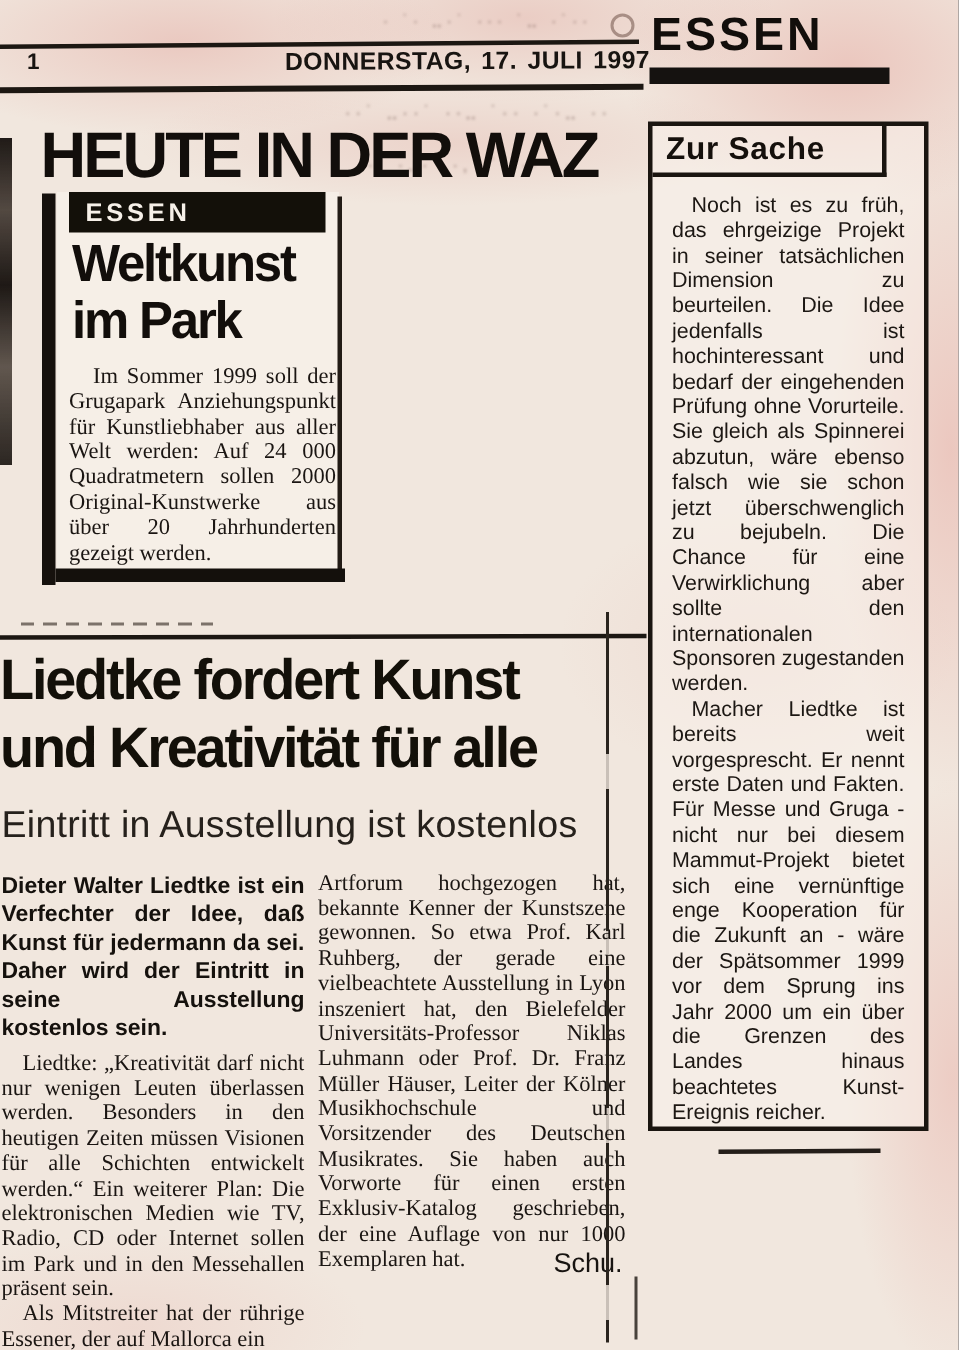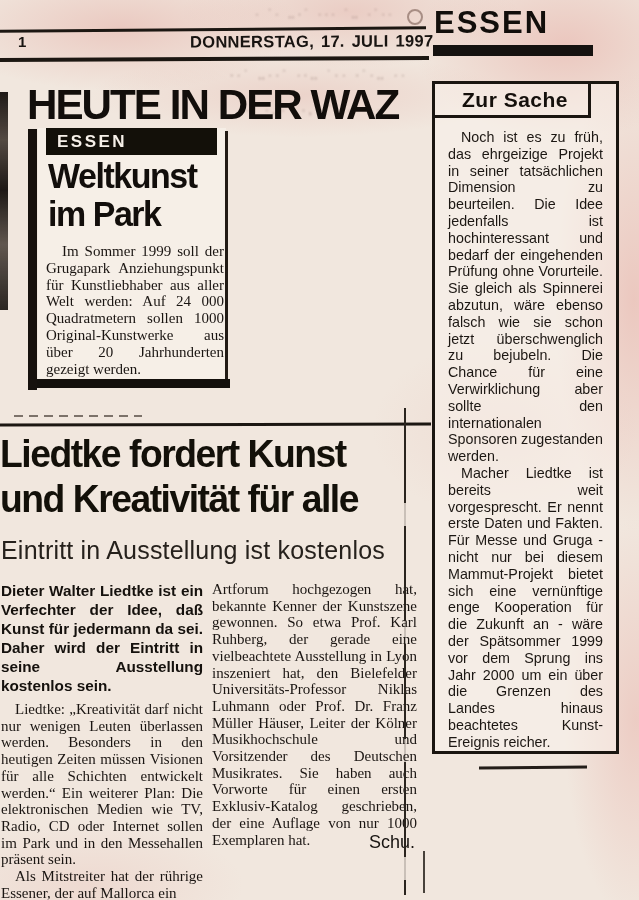--- a/index.html
+++ b/index.html
@@ -54,21 +54,21 @@
   .byline-r{display:block;text-align:right;margin-top:-16.7px;font-weight:normal;font-size:18px;padding-right:2px;}
   
   .vrule{left:404px;top:408px;width:2px;height:487px;
     background:repeating-linear-gradient(to bottom,#2a241e 0 95px,rgba(42,36,30,.2) 95px 118px);}
   .vrule2{left:423px;top:851px;width:2px;height:42px;background:#2a241e;opacity:.85;}
   
   .essen-r{left:434px;top:5px;margin:0;font-size:31px;font-weight:bold;letter-spacing:2px;color:#120e0b;}
   .essen-bar{left:433px;top:45px;width:160px;height:11px;background:#151210;}
   .zs-box{left:432px;top:81px;width:187px;height:673px;border:3px solid #1a1510;box-sizing:border-box;background:rgba(249,244,237,.5);}
   .zs-header{position:absolute;left:0;top:0;width:156px;height:34px;border-right:3px solid #1a1510;border-bottom:3px solid #1a1510;box-sizing:border-box;}
-  .zs-title{margin:0;padding:4px 0 0 27px;font-size:21px;font-weight:bold;letter-spacing:.5px;color:#15100c;}
+  .zs-title{margin:0;padding:4px 0 0 9px;font-size:21px;font-weight:bold;letter-spacing:.5px;color:#15100c;}
   .zs-body{position:absolute;left:0;right:0;top:37px;bottom:0;padding:8px 13px 0 13px;overflow:hidden;
     font-size:14.3px;line-height:16.8px;text-align:justify;color:#1c1713;}
   .zs-body p{margin:0;text-indent:13px;}
   .shortline{left:479px;top:766px;width:108px;height:2.5px;background:#241e19;transform:rotate(-0.4deg);}
   
   .smudge{color:rgba(100,72,65,.55);filter:blur(1.2px);letter-spacing:3px;white-space:nowrap;overflow:hidden;}
   .sm1{left:255px;top:5px;width:168px;font-size:12px;}
   .sm2{left:230px;top:65px;width:198px;font-size:13px;}
   .sm3{left:245px;top:101px;width:183px;font-size:12px;}
   .ringmark{left:407px;top:9px;width:12px;height:12px;border:2px solid rgba(100,70,60,.5);border-radius:50%;filter:blur(.5px);}
@@ -92,21 +92,21 @@
 
   <section class="abs wk-bg"></section>
   <div class="abs wk-left"></div>
   <div class="abs wk-right"></div>
   <div class="abs wk-bottom"></div>
   <div class="abs kicker">ESSEN</div>
   <h2 class="abs wk-head">
       <span>Weltkunst</span>
       <span>im Park</span>
     </h2>
-  <p class="abs wk-body">Im Sommer 1999 soll der Grugapark Anziehungspunkt für Kunstliebhaber aus aller Welt werden: Auf 24 000 Quadratmetern sollen 1000 Original-Kunstwerke aus über 20 Jahrhunderten gezeigt werden.</p>
+  <p class="abs wk-body">Im Sommer 1999 soll der Grugapark Anziehungspunkt für Kunstliebhaber aus aller Welt werden: Auf 24 000 Quadratmetern sollen 2000 Original-Kunstwerke aus über 20 Jahrhunderten gezeigt werden.</p>
 
   <div class="abs dashline"></div>
   <div class="abs rule rule-c"></div>
   <h2 class="abs lh">
       <span>Liedtke fordert Kunst</span>
       <span>und Kreativität für alle</span>
     </h2>
   <div class="abs col col1">
     <p class="lead">Dieter Walter Liedtke ist ein Verfechter der Idee, daß Kunst für jedermann da sei. Daher wird der Eintritt in seine Ausstellung kostenlos sein.</p>
     <p class="serif ind">Liedtke: „Kreativität darf nicht nur wenigen Leuten überlassen werden. Besonders in den heutigen Zeiten müssen Visionen für alle Schichten entwickelt werden.“ Ein weiterer Plan: Die elektronischen Medien wie TV, Radio, CD oder Internet sollen im Park und in den Messehallen präsent sein.</p>

